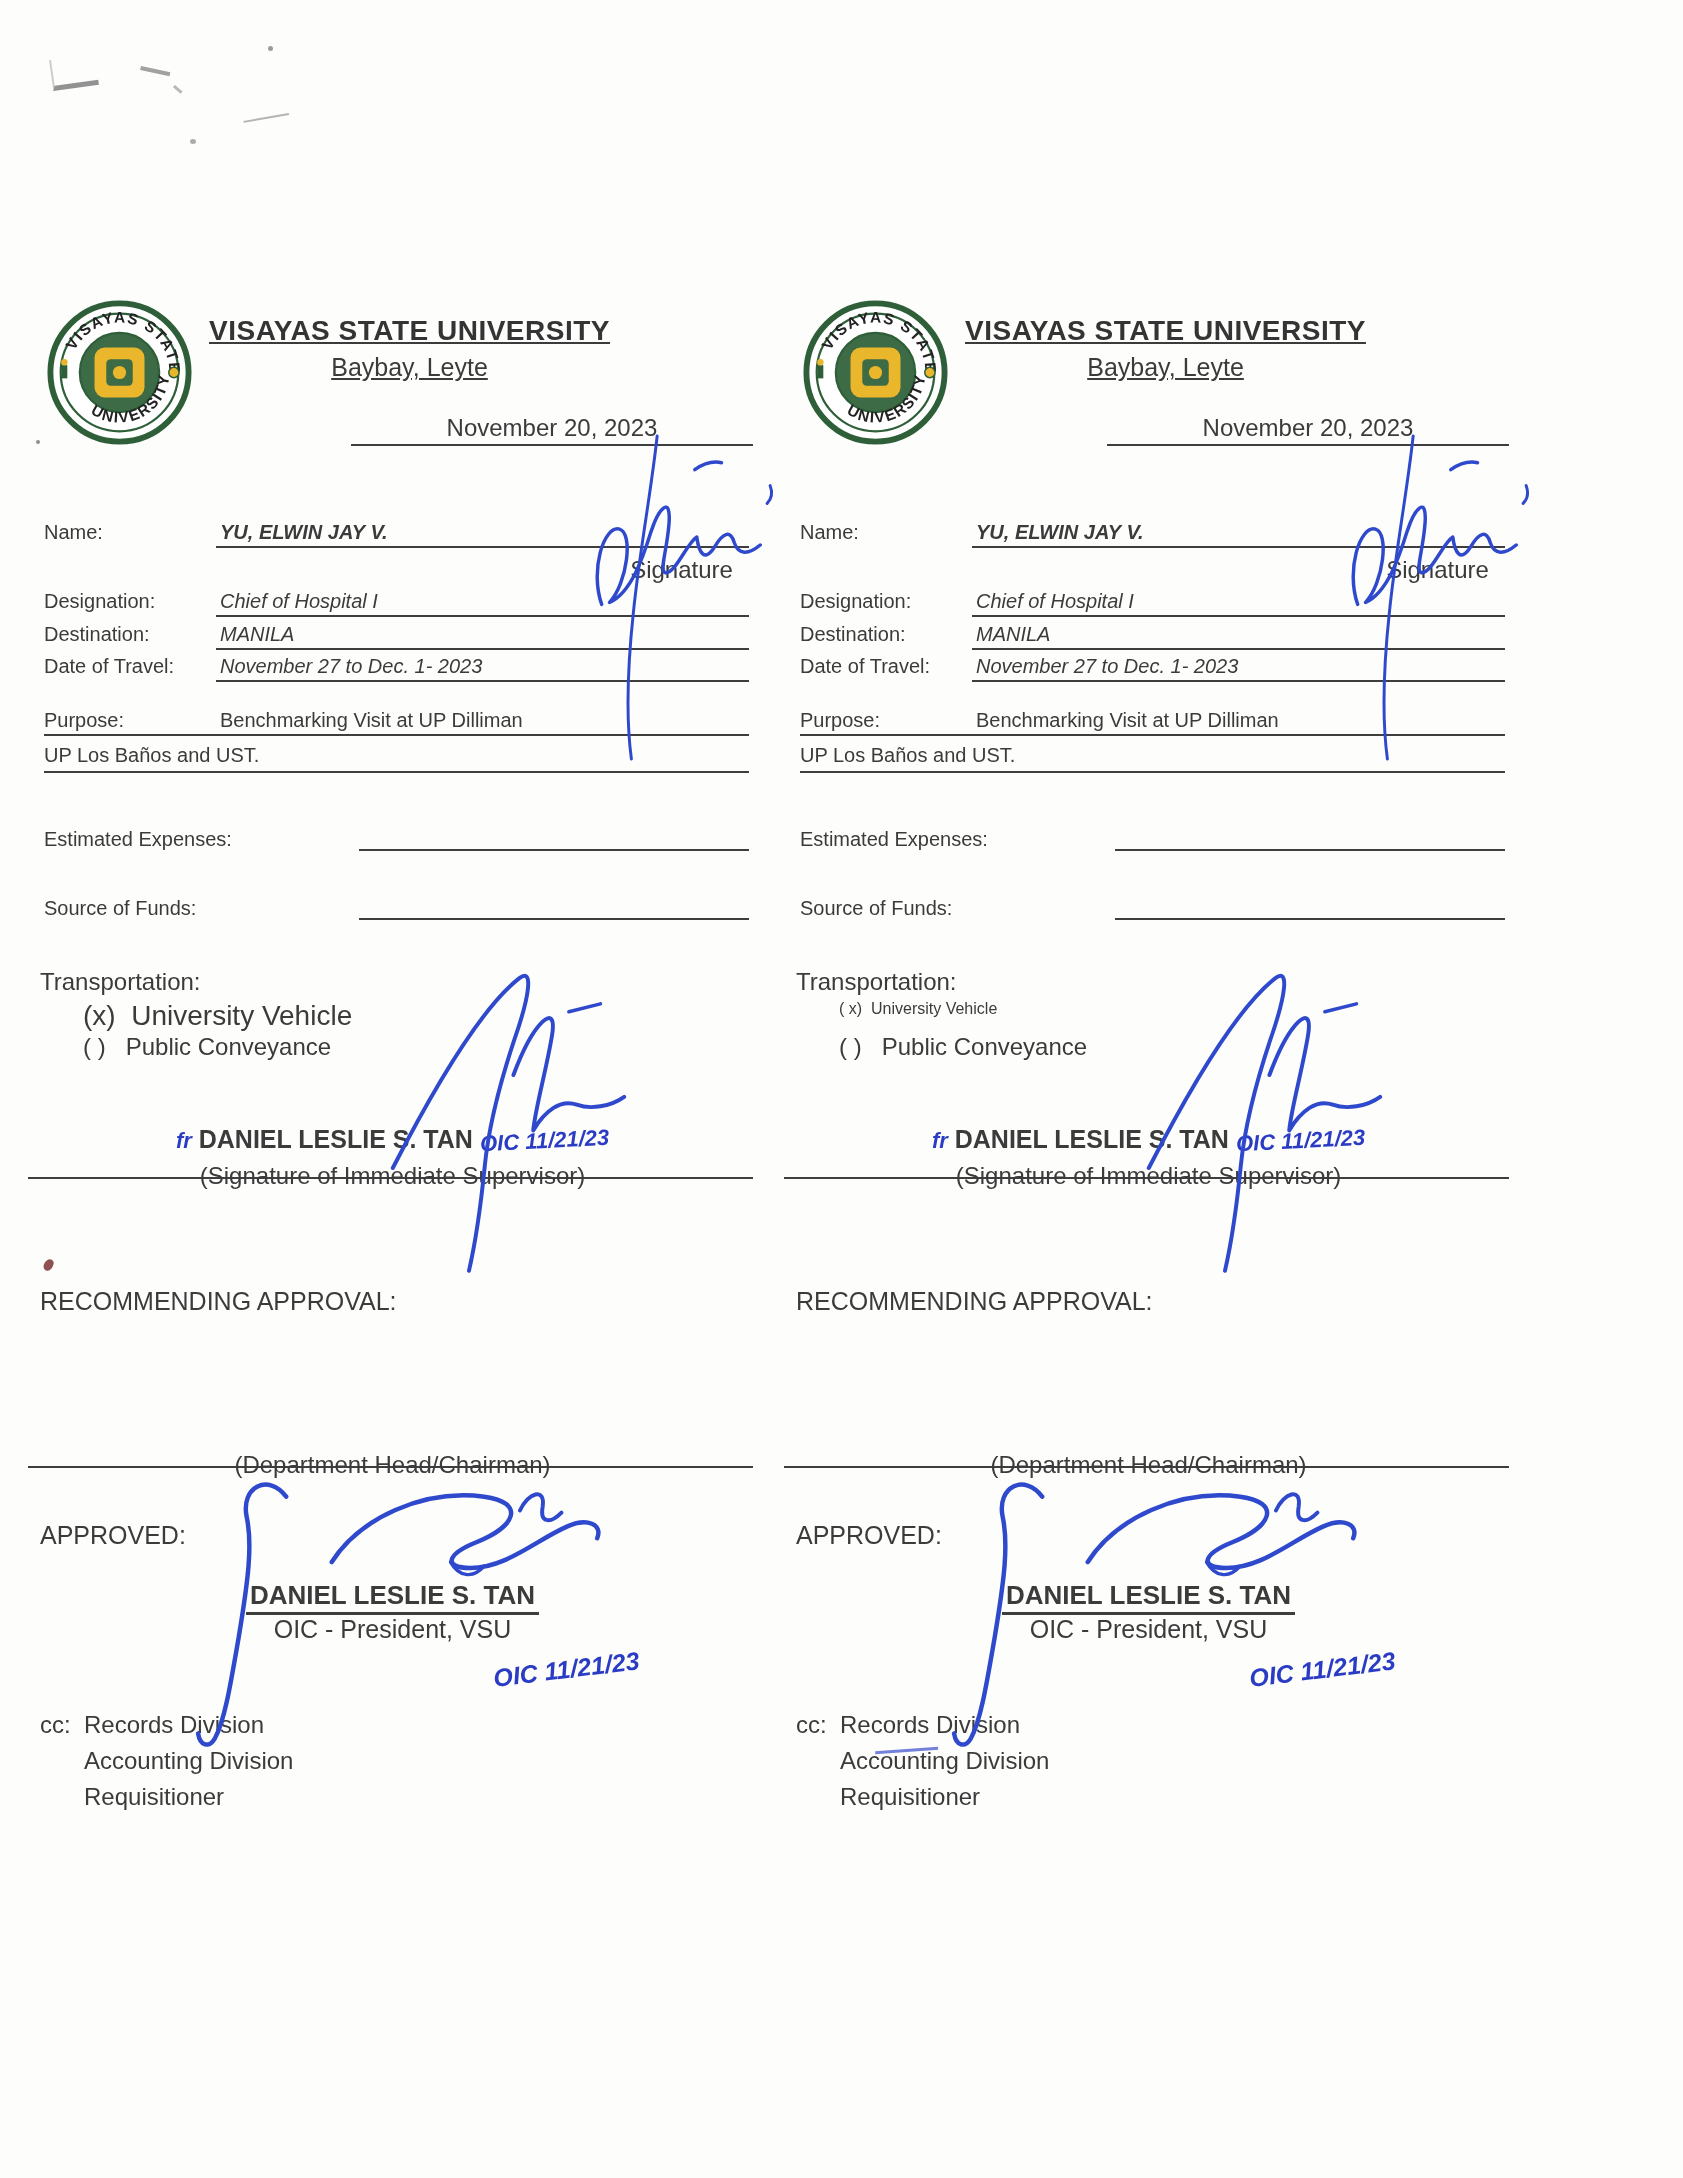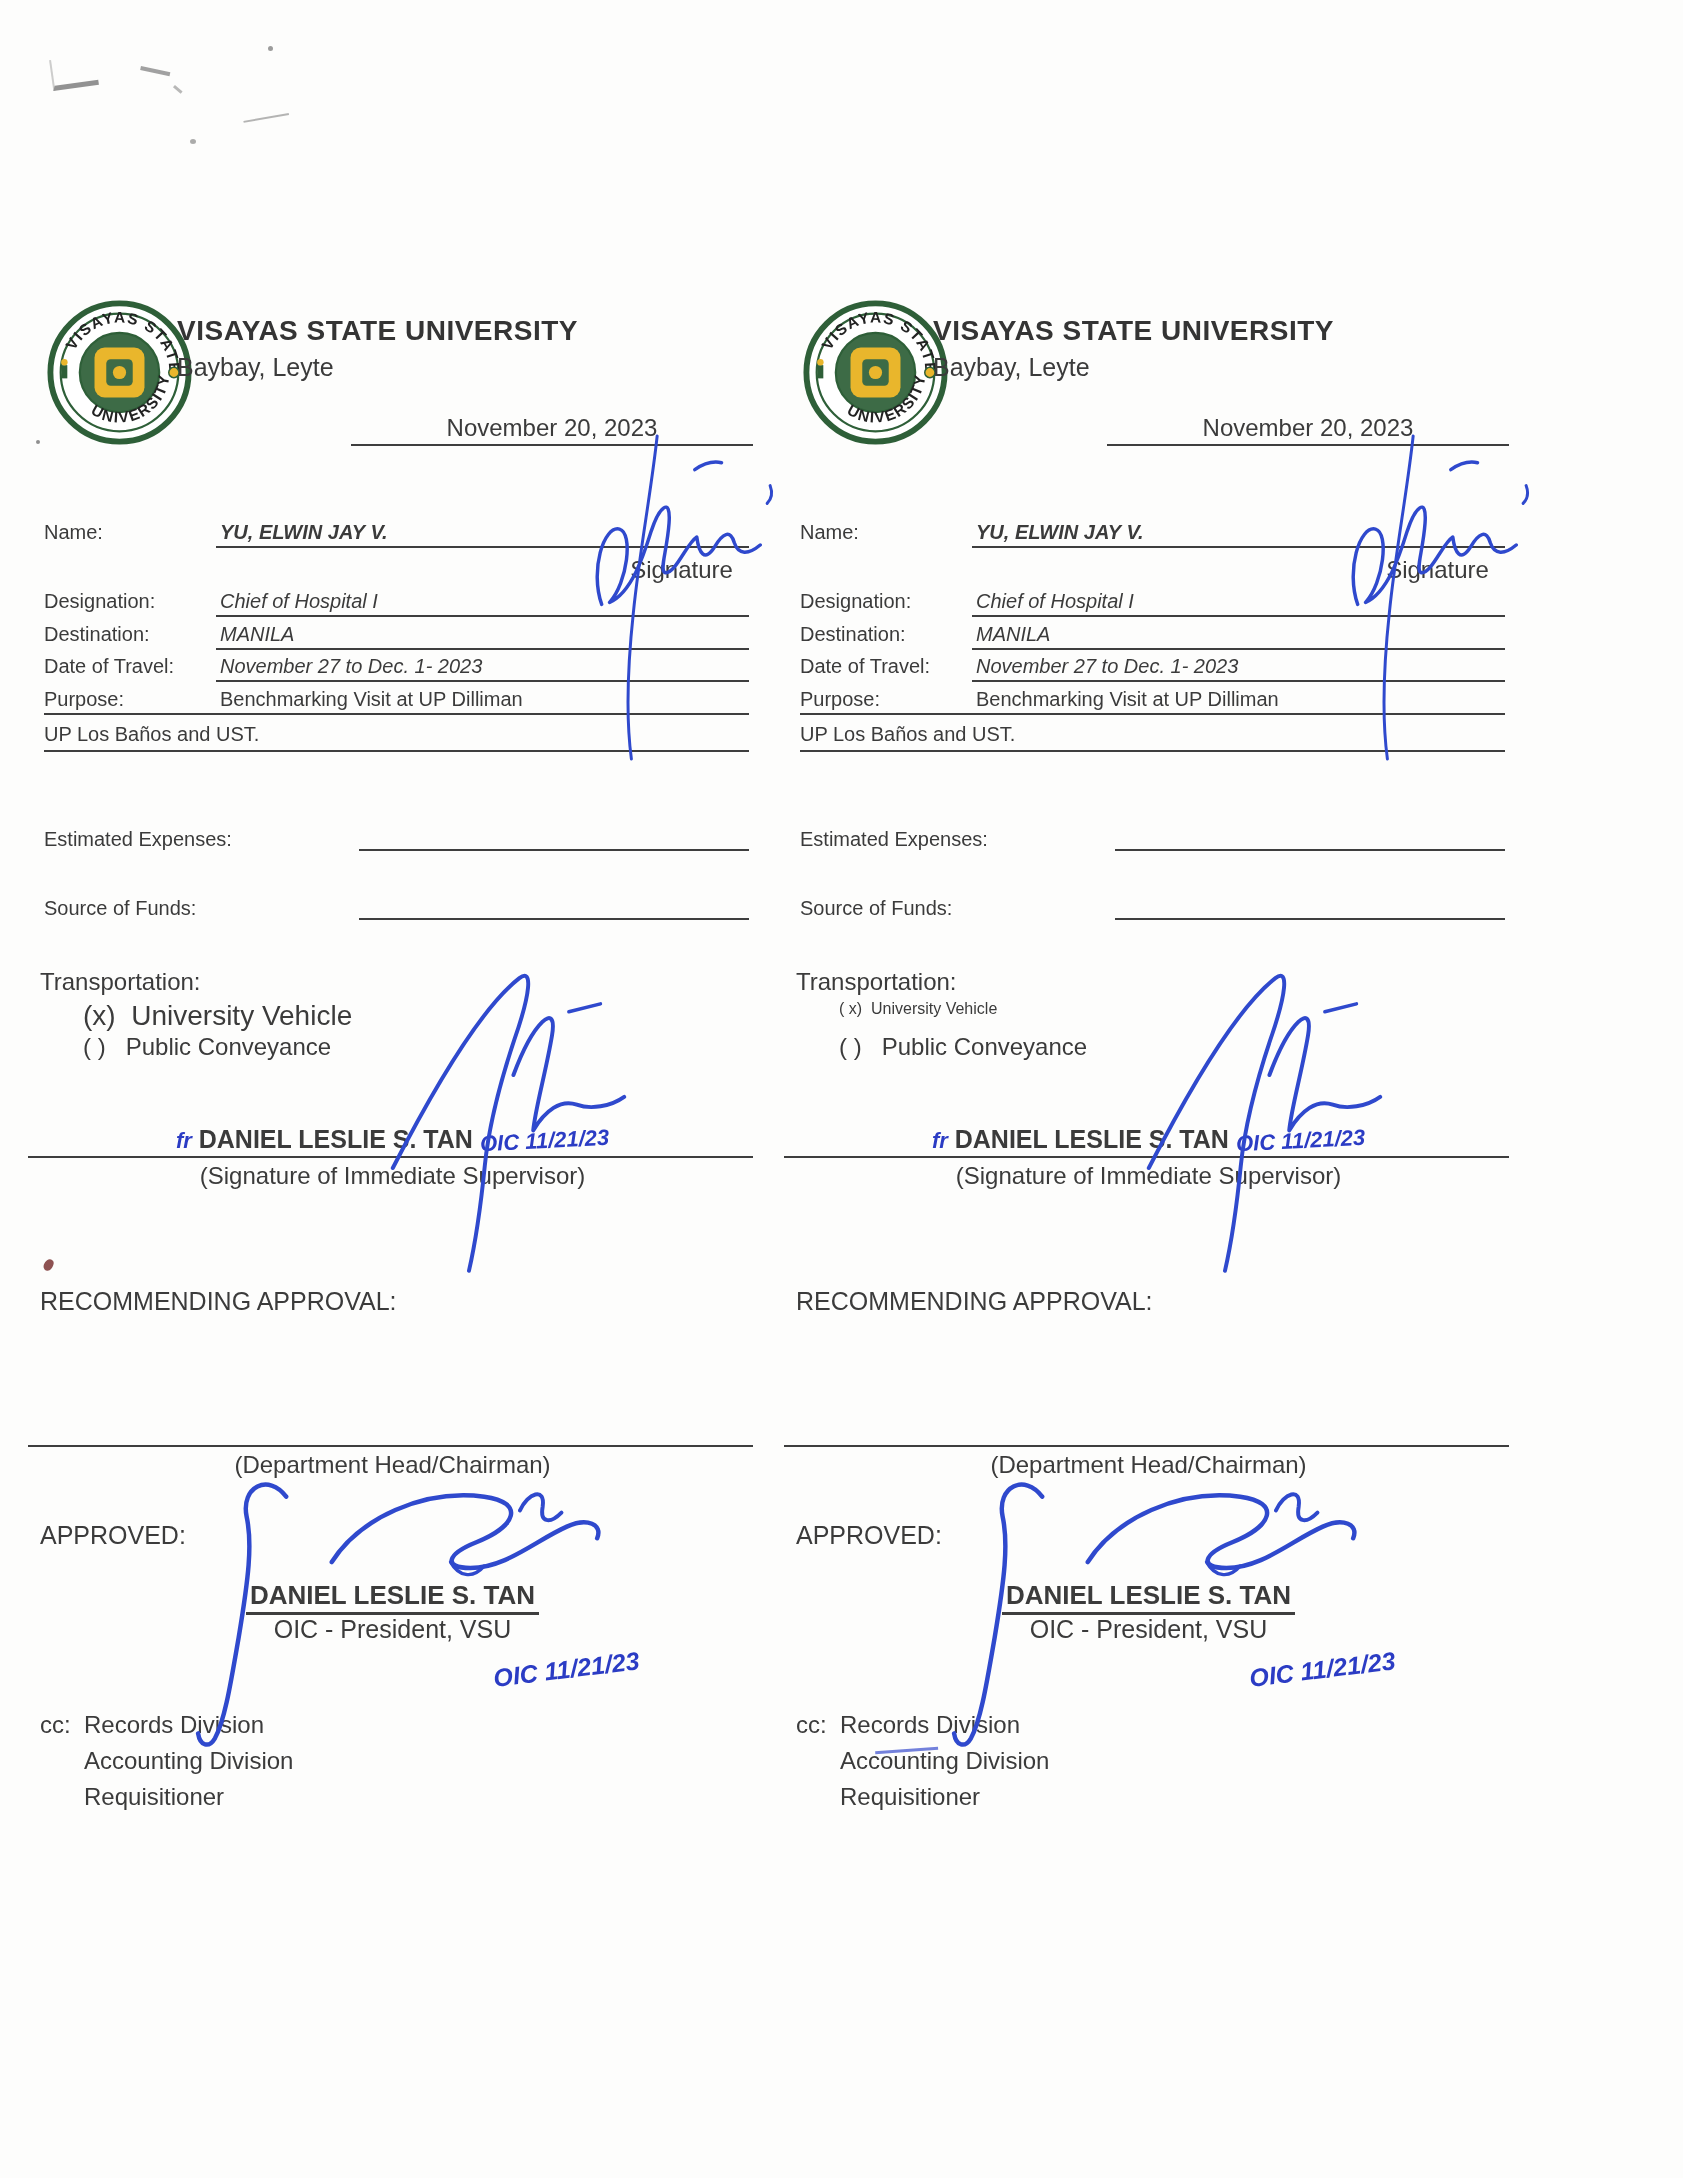--- a/index.html
+++ b/index.html
@@ -8,32 +8,32 @@
     background:#fdfdfc;
     font-family:"Liberation Sans",sans-serif;
     color:#3b3b3b;
   }
   .col{position:absolute;top:297px;width:729px;height:1544px;}
   #col1{left:28px;}
   #col2{left:784px;}
 
   
   .seal{position:absolute;left:18px;top:2px;width:147px;height:147px;}
-  .hdr{position:absolute;left:149px;top:18px;width:465px;text-align:left;}
+  .hdr{position:absolute;left:149px;top:18px;width:465px;text-align:center;text-decoration:underline;}
   .hdr .t{font-size:28px;font-weight:bold;letter-spacing:0.5px;color:#343434;}
   .hdr .s{font-size:25px;margin-top:6px;}
 
   
   .abs{position:absolute;}
   .line{border-bottom:2.5px solid #3e3e3e;}
   .row{position:absolute;left:16px;width:705px;display:flex;font-size:20px;}
   .row .lbl{width:172px;flex:none;}
   .row .val{flex:1;border-bottom:2.5px solid #3e3e3e;padding:0 4px 2px 4px;font-style:italic;}
   .bold{font-weight:bold;}
-  .fullline{border-bottom:2.5px solid #3e3e3e;}
+  .fullline{border-bottom:2.5px solid #3e3e3e;margin-top:21px;}
   .caption{font-size:24px;text-align:center;}
   .hand{color:#2b3cc4;font-style:italic;font-weight:bold;}
   .sig{position:absolute;pointer-events:none;}
   .sig path{fill:none;stroke:#2f49cd;stroke-linecap:round;stroke-linejoin:round;}
   .artifact{position:absolute;}
 </style>
 </head>
 <body>
 
 <div class="artifact" style="left:51px;top:57px;width:44px;height:26px;border-bottom:5px solid rgba(60,60,60,.55);border-left:2px solid rgba(60,60,60,.25);transform:rotate(-8deg);"></div>

